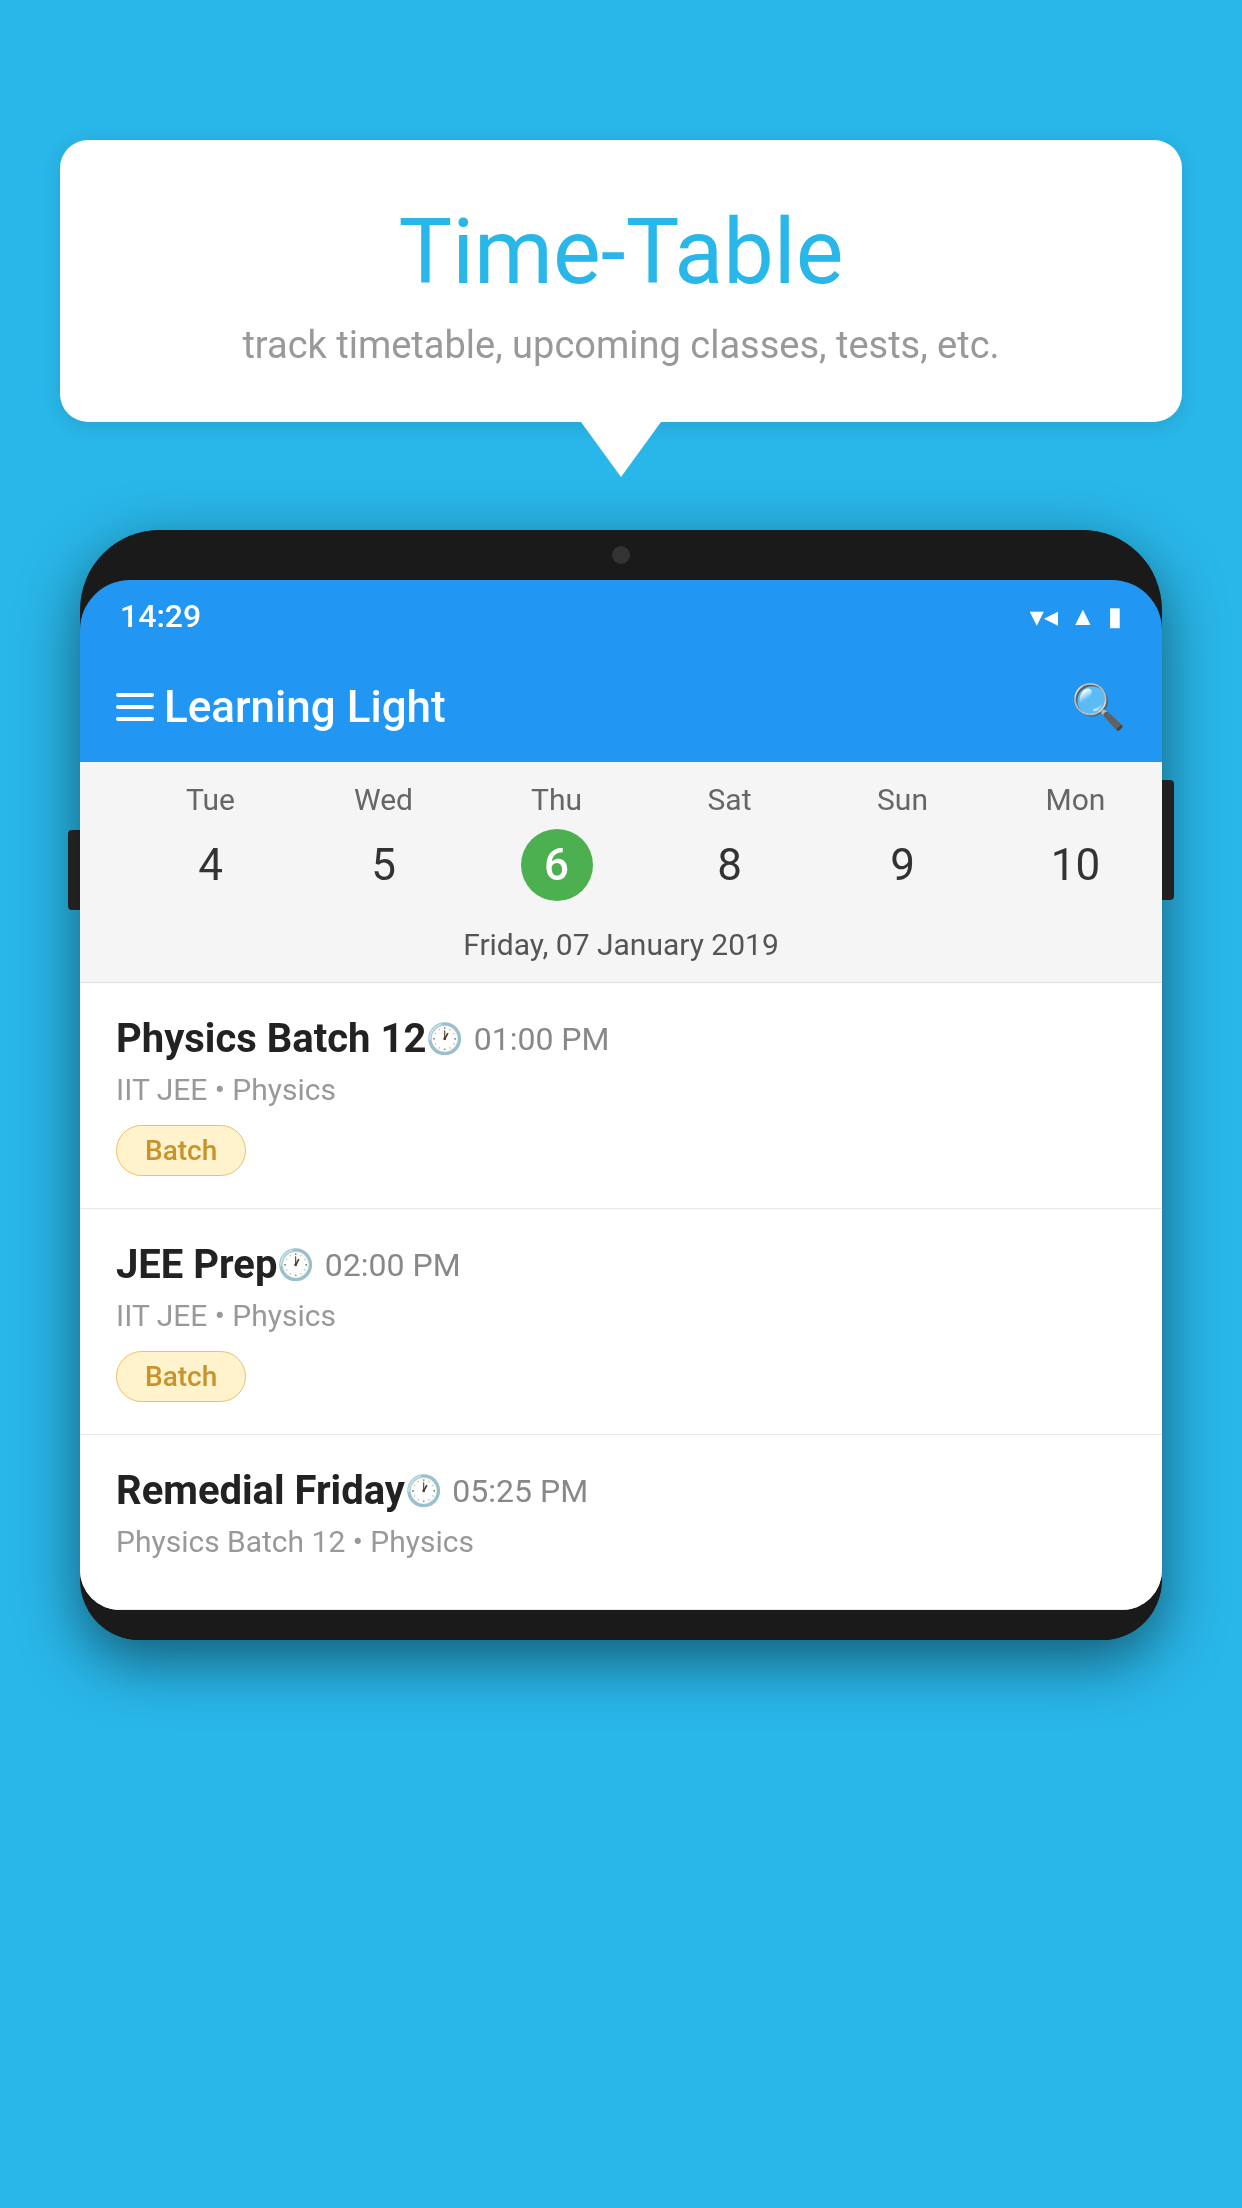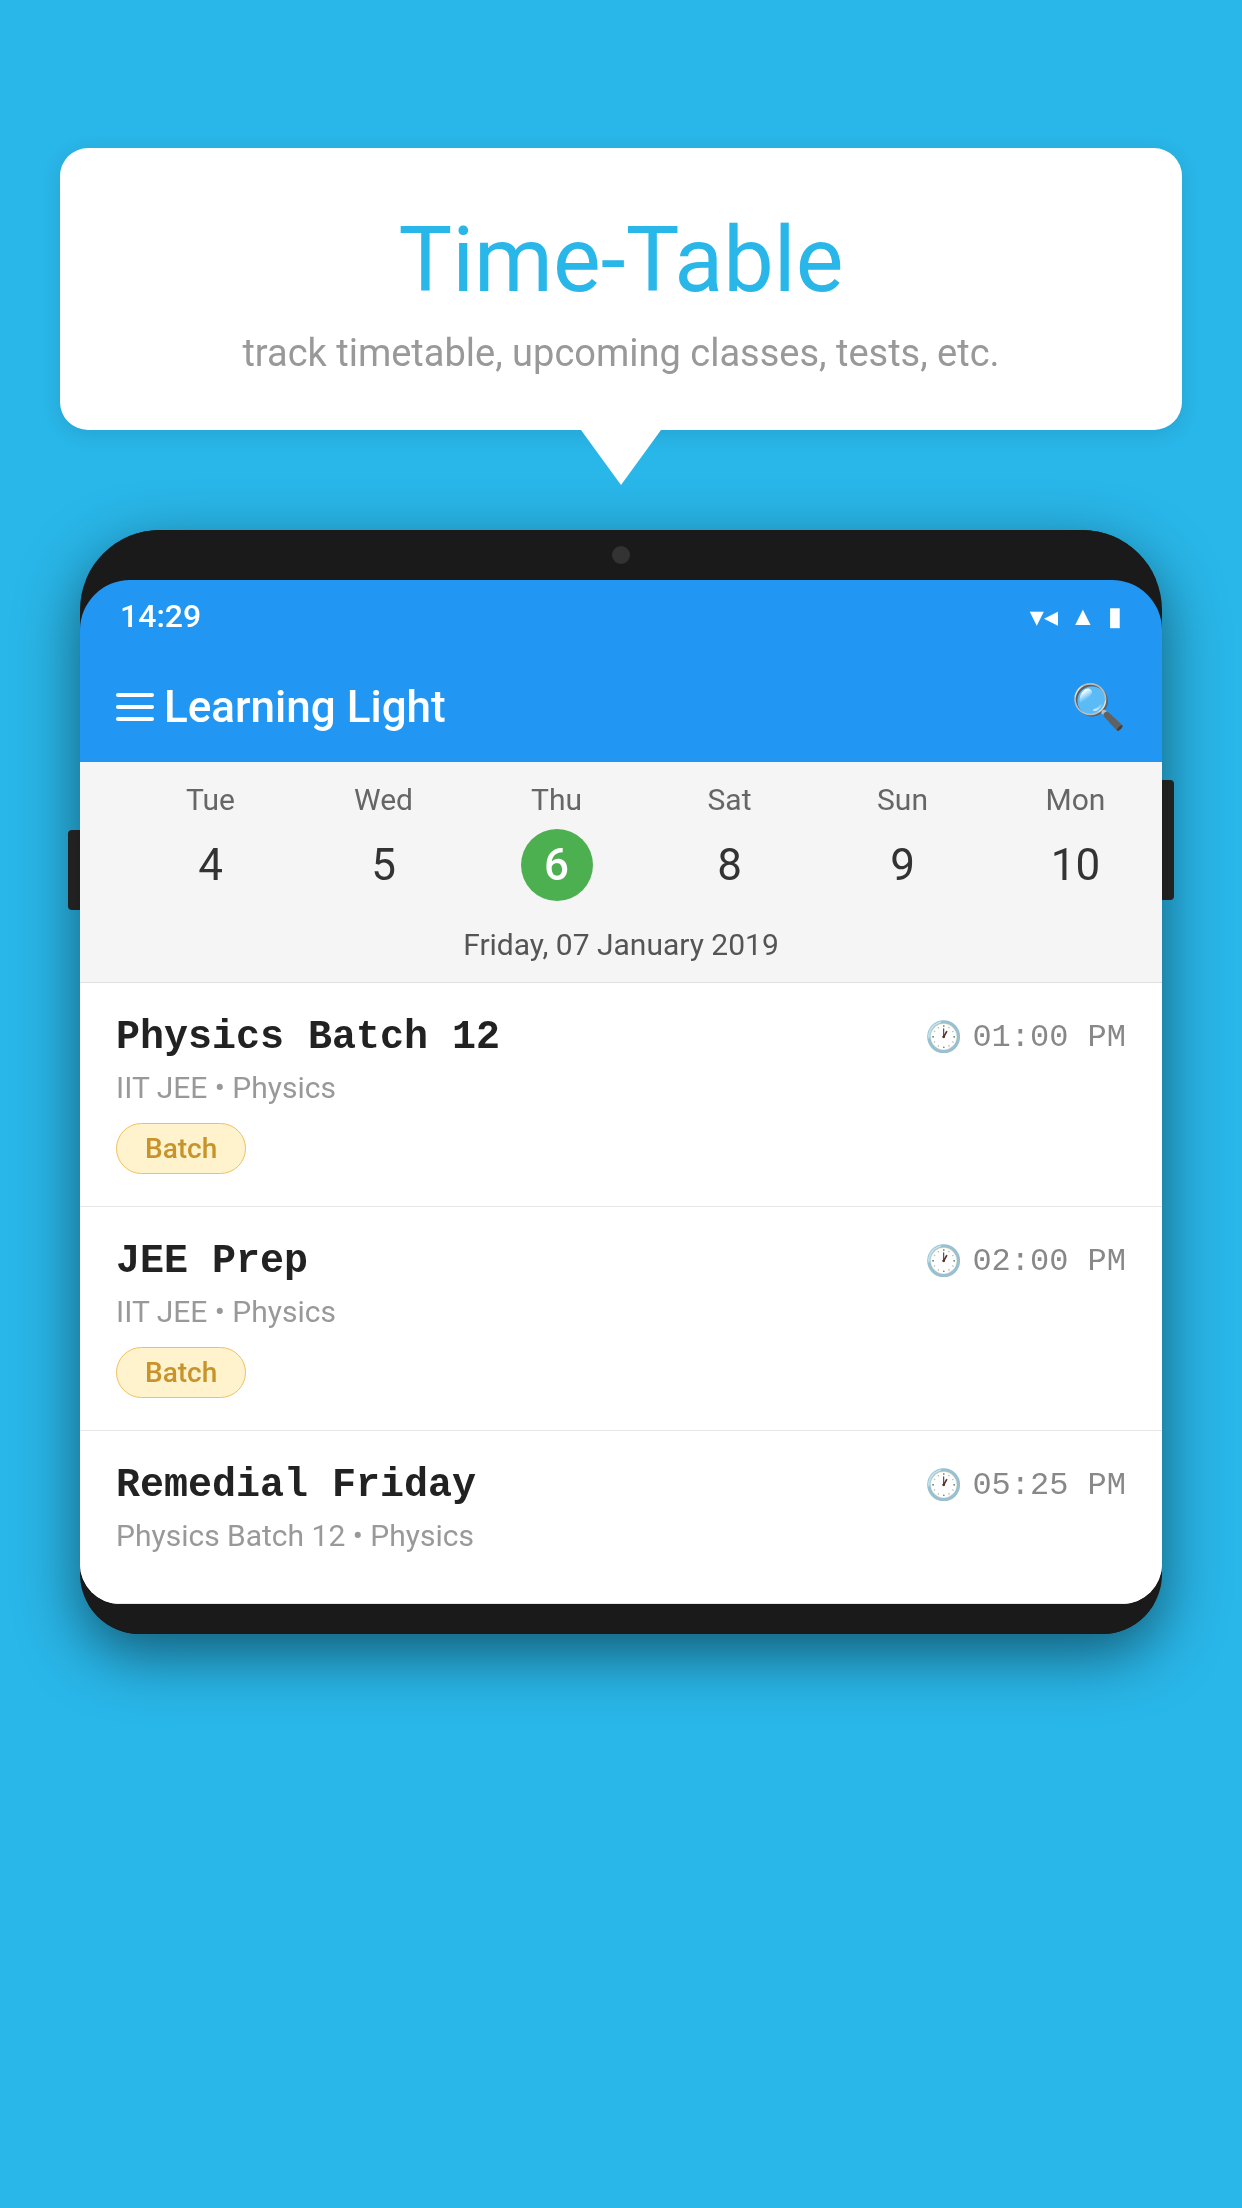--- a/index.html
+++ b/index.html
@@ -10,21 +10,21 @@
       height: 2208px;
       background-color: #29b6e8;
       font-family: 'Roboto', Arial, sans-serif;
       overflow: hidden;
       position: relative;
     }
 
     
     .speech-bubble-container {
       position: absolute;
-      top: 148px;
+      top: 140px;
       left: 60px;
       right: 60px;
       display: flex;
       flex-direction: column;
       align-items: center;
     }
 
     .speech-bubble {
       background: white;
       border-radius: 28px;
@@ -221,23 +221,21 @@
 
     .schedule-item {
       padding: 32px 36px;
       border-bottom: 1px solid #e8e8e8;
       background: white;
     }
 
     .schedule-item-header {
       display: flex;
       align-items: center;
-      justify-content: space-between;
       margin-bottom: 10px;
-      font-family: Liberation Mono, monospace;
     }
 
     .schedule-item-title {
       font-size: 40px;
       font-weight: 700;
       color: #222;
     }
 
     .schedule-item-time {
       display: flex;

